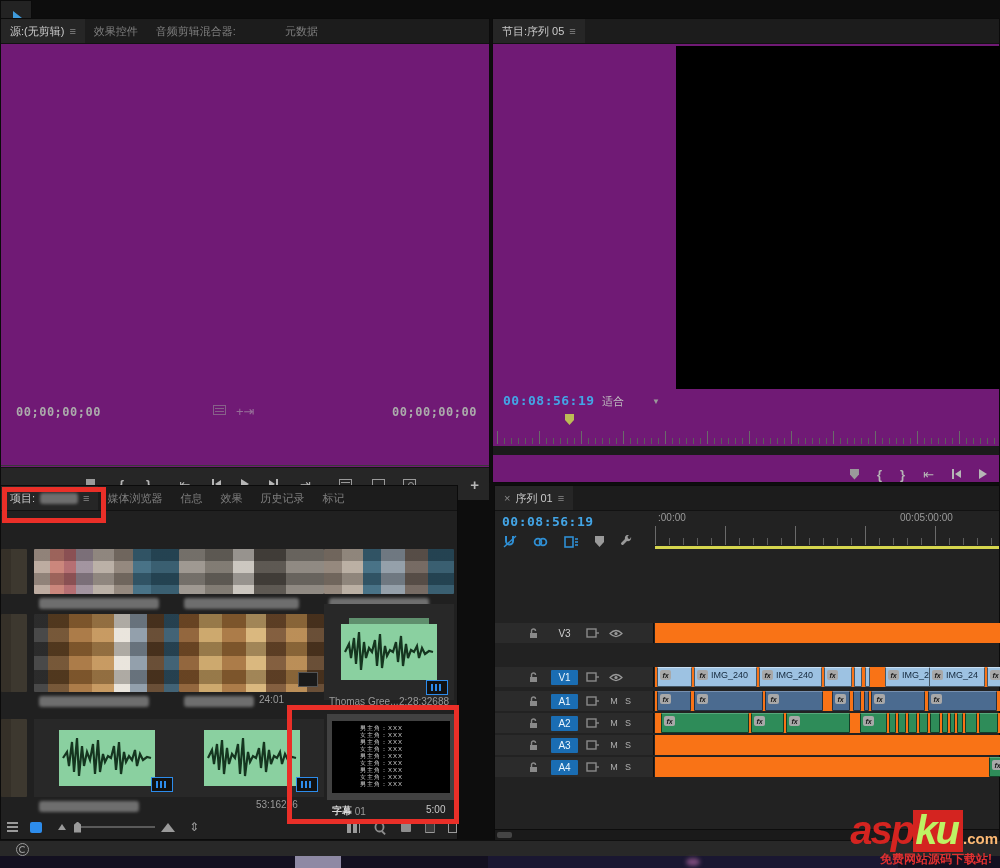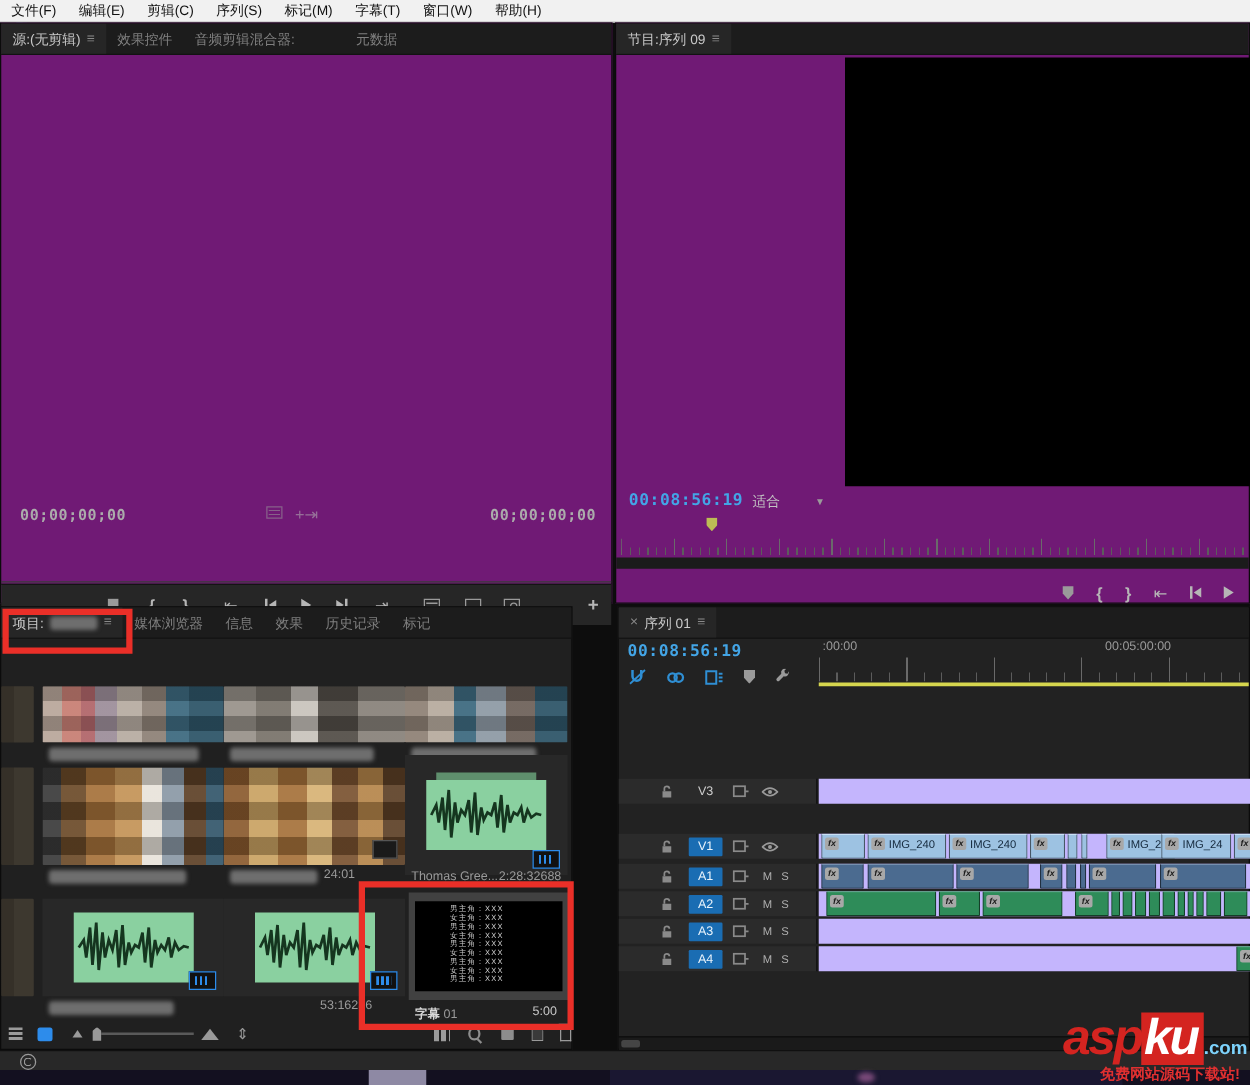--- a/index.html
+++ b/index.html
@@ -114,21 +114,21 @@
   #timeline{left:494px;top:485px;width:506px;height:355px;background:#222;}
   #timeline .hdr-icons{position:absolute;left:8px;top:49px;display:flex;gap:16px;align-items:center;}
   #timeline .rulerlabels{position:absolute;left:160px;right:0;top:26px;height:14px;font-size:10px;color:#9a9a9a;}
   #timeline .ticks{position:absolute;left:160px;right:0;top:40px;height:19px;
      background:repeating-linear-gradient(90deg,#5c5c5c 0 1px,transparent 1px 14px);background-size:100% 7px;background-position:bottom;background-repeat:repeat-x;}
   #timeline .ticks::after{content:"";position:absolute;inset:0;
      background:repeating-linear-gradient(90deg,#6a6a6a 0 1px,transparent 1px 70px);}
   #timeline .workbar{position:absolute;left:160px;right:0;top:60px;height:3px;background:#d6d64e;}
   .trackrow{position:absolute;left:0;width:506px;height:20px;}
   .trackhead{position:absolute;left:0;top:0;width:158px;height:20px;background:#2b2b2b;display:flex;align-items:center;border-right:1px solid #0d0d0d;}
-  .tracklane{position:absolute;left:160px;top:0;right:0;height:20px;background:#c4b5fd;}
+  .tracklane{position:absolute;left:160px;top:0;right:0;height:20px;background:#f97316;}
   .tlabel{width:27px;height:15px;margin-left:13px;display:flex;align-items:center;justify-content:center;
      font-size:10px;color:#cdcdcd;border-radius:1px;}
   .tlabel.on{background:#1a6db3;color:#eaf4fc;}
   .ms{font-size:9px;color:#b0b0b0;width:14px;text-align:center;}
   .locksvg{margin-left:34px;}
   .clip{position:absolute;top:0;height:100%;box-sizing:border-box;border:1px solid rgba(0,0,0,.55);border-radius:1px;overflow:hidden;display:flex;align-items:flex-start;gap:3px;padding:2px 0 0 2px;}
   .clip-v1{background:#9dc2e2;border-top-color:#c9e0f4;}
   .clip-a1{background:#4b6b90;border-top-color:#7690b0;}
   .clip-a2,.clip-a4{background:#2e8c59;border-top-color:#56a87c;}
   .fxbadge{flex:0 0 auto;width:11px;height:10px;background:#a8a8a8;border-radius:2px;color:#1a1a1a;
@@ -139,41 +139,31 @@
   
   .redrect{position:absolute;border:5px solid #ea2f28;box-sizing:border-box;z-index:40;}
   #bottombar{left:0;top:840px;width:1000px;height:16px;background:#282828;border-top:1px solid #101010;display:flex;align-items:center;}
   #desktop{left:0;top:856px;width:1000px;height:12px;background:#131020;}
   #desktop .patch1{position:absolute;left:295px;top:0;width:46px;height:12px;background:#8e89a4;}
   #desktop .patch2{position:absolute;left:488px;top:0;width:410px;height:12px;background:#1a1731;}
   #desktop .dot{position:absolute;left:686px;top:2px;width:14px;height:8px;background:#7a4a7a;border-radius:50%;filter:blur(2px);}
   #watermark{position:absolute;right:2px;top:810px;width:220px;z-index:50;text-align:right;line-height:1;}
   #watermark .row1{display:flex;justify-content:flex-end;align-items:baseline;}
   #watermark .p1{font-size:40px;font-weight:bold;font-style:italic;color:#d42420;letter-spacing:-2px;}
-  #watermark .p2{font-size:40px;font-weight:bold;font-style:italic;color:#ffffff;background:#d42420;padding:0 5px 2px 2px;letter-spacing:-2px;}
-  #watermark .p3{font-size:15px;font-weight:bold;color:#7dd3fc;}
+  #watermark .p2{font-size:40px;font-weight:bold;font-style:italic;color:#bef264;background:#d42420;padding:0 5px 2px 2px;letter-spacing:-2px;}
+  #watermark .p3{font-size:15px;font-weight:bold;color:#fdba74;}
   #watermark .row2{font-size:12px;font-weight:bold;color:#e03030;margin-top:1px;padding-right:6px;}
   .ccicon{width:11px;height:11px;border-radius:50%;border:1px solid #9a9a9a;margin-left:16px;position:relative;}
   .ccicon::after{content:"";position:absolute;left:2px;top:2px;width:5px;height:5px;border:1px solid #9a9a9a;border-radius:50%;border-right-color:transparent;}
 </style>
 </head>
 <body>
 
 <div id="app">
 
-  <div id="menubar" class="abs">
-    <span>文件(F)</span>
-    <span>编辑(E)</span>
-    <span>剪辑(C)</span>
-    <span>序列(S)</span>
-    <span>标记(M)</span>
-    <span>字幕(T)</span>
-    <span>窗口(W)</span>
-    <span>帮助(H)</span>
-  </div>
 
   <div id="source" class="panel">
     <div class="tabbar">
       <div class="tab active">
         <span>源:(无剪辑)</span>
         <span class="menu-glyph">≡</span>
       </div>
       <div class="tab">
           <span>效果控件</span>
         </div>
@@ -213,21 +203,21 @@
       <span style="margin-left:28px" class="icon-rect lines"></span>
       <span style="margin-left:20px" class="icon-rect"></span>
       <span style="margin-left:18px" class="icon-rect cam"></span>
       <span style="margin-left:auto;margin-right:10px" class="plus">+</span>
     </div>
   </div>
 
   <div id="program" class="panel">
     <div class="tabbar">
       <div class="tab active">
-        <span>节目:序列 09</span>
+        <span>节目:序列 05</span>
         <span class="menu-glyph">≡</span>
       </div>
     </div>
     <div class="video"></div>
     <span class="tc blue abs" style="left:10px;top:374px">00:08:56:19</span>
     <div class="fitbtn">
       <span>适合</span>
       <span style="font-size:8px;color:#9a9a9a">▼</span>
     </div>
     <span class="shield olive abs" style="left:72px;top:395px"></span>
@@ -421,21 +411,21 @@
           <line x1="11" y1="9" x2="14" y2="9" stroke="#2f8fd4" stroke-width="1.6"></line>
         </svg>
       <span class="shield"></span>
       <svg width="13" height="13" viewBox="0 0 13 13">
           <path d="M11 2 a3.2 3.2 0 0 1 -4 4 L3.5 9.5 a1.4 1.4 0 0 1 -2 -2 L5 4 a3.2 3.2 0 0 1 4-4 L7.5 1.5 8 3.5 10 4 Z" fill="#9a9a9a"></path>
         </svg>
     </div>
 
     <div class="rulerlabels">
       <span style="position:absolute;left:3px">:00:00</span>
-      <span style="position:absolute;left:229px">00:05:00:00</span>
+      <span style="position:absolute;left:245px">00:05:00:00</span>
     </div>
     <div class="ticks"></div>
     <div class="workbar"></div>
 
     <div class="trackrow" style="top:137px">
       <div class="trackhead">
         <svg class="locksvg" width="9" height="11" viewBox="0 0 9 11">
             <path d="M2.5 5 V3 a2 2 0 0 1 4 0" fill="none" stroke="#8a8a8a" stroke-width="1.4"></path>
             <rect x="1" y="5" width="7" height="5" fill="#8a8a8a"></rect>
           </svg>

